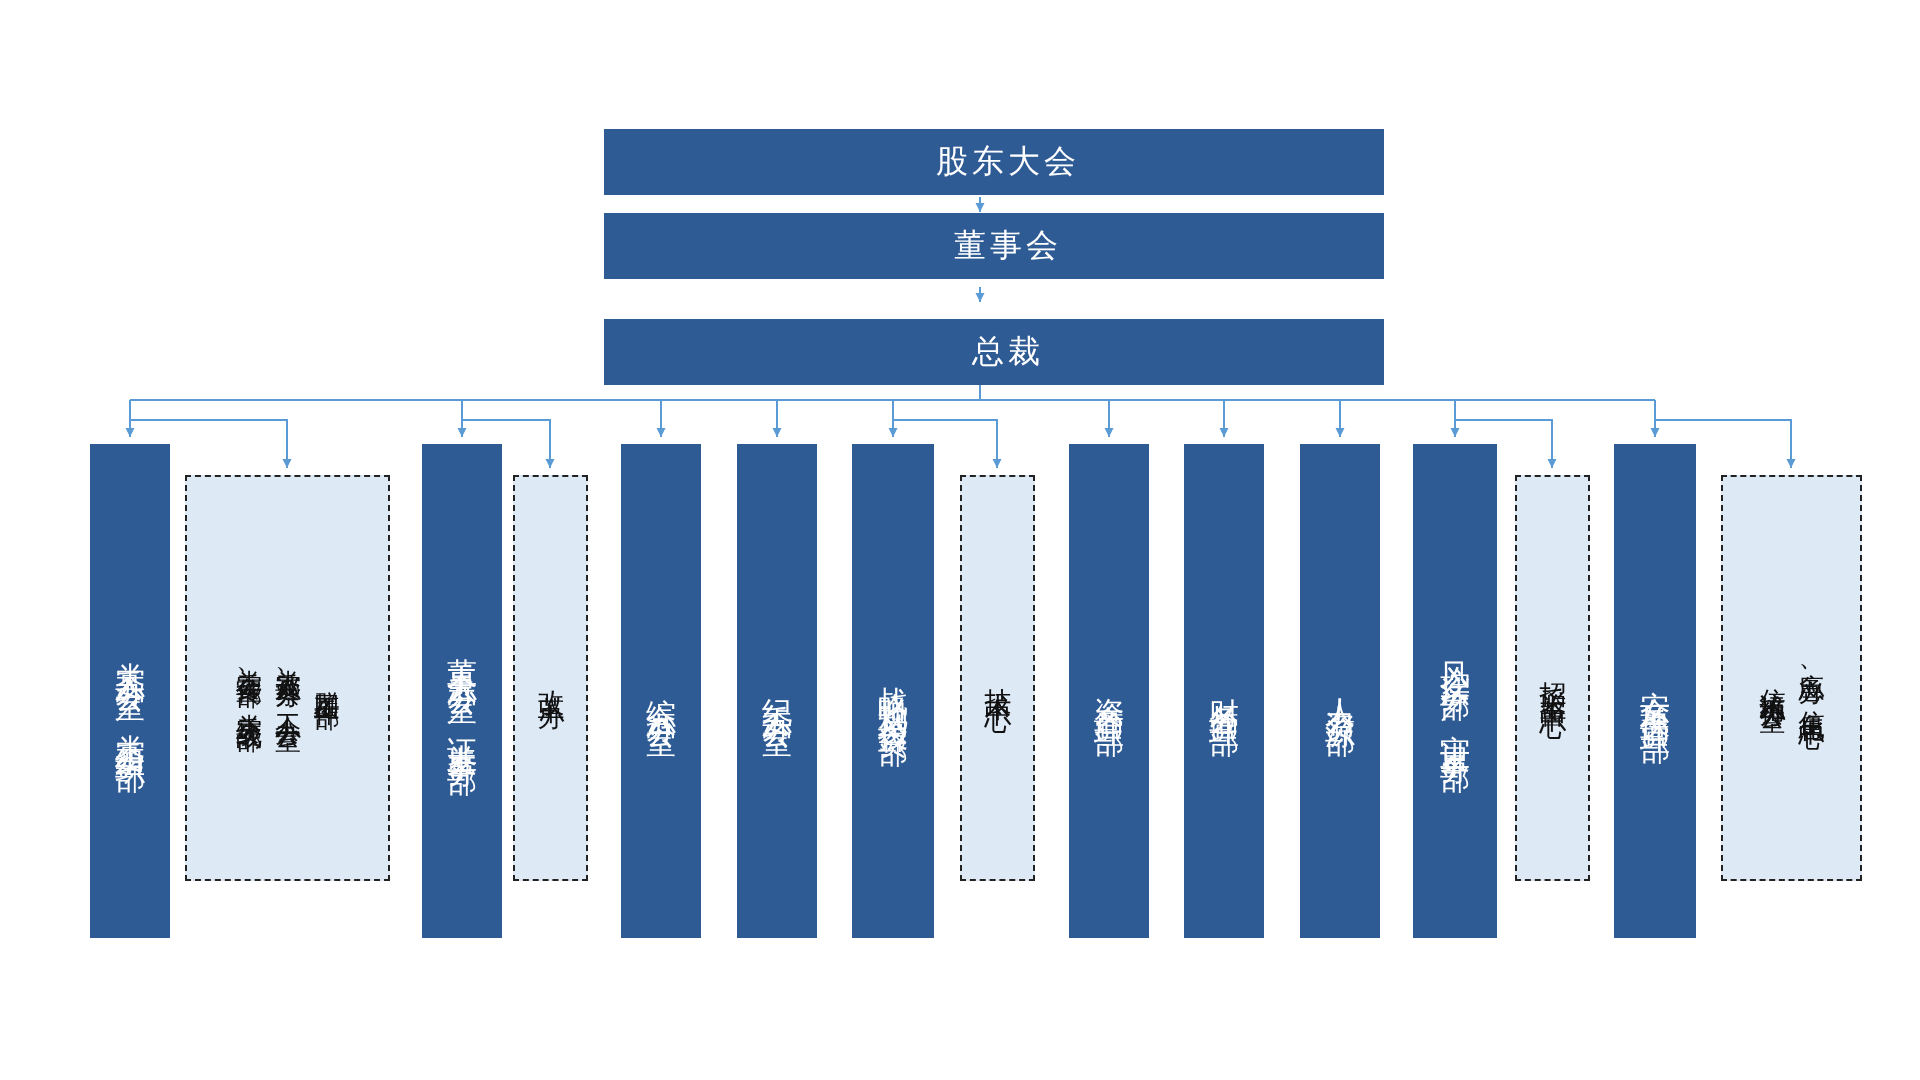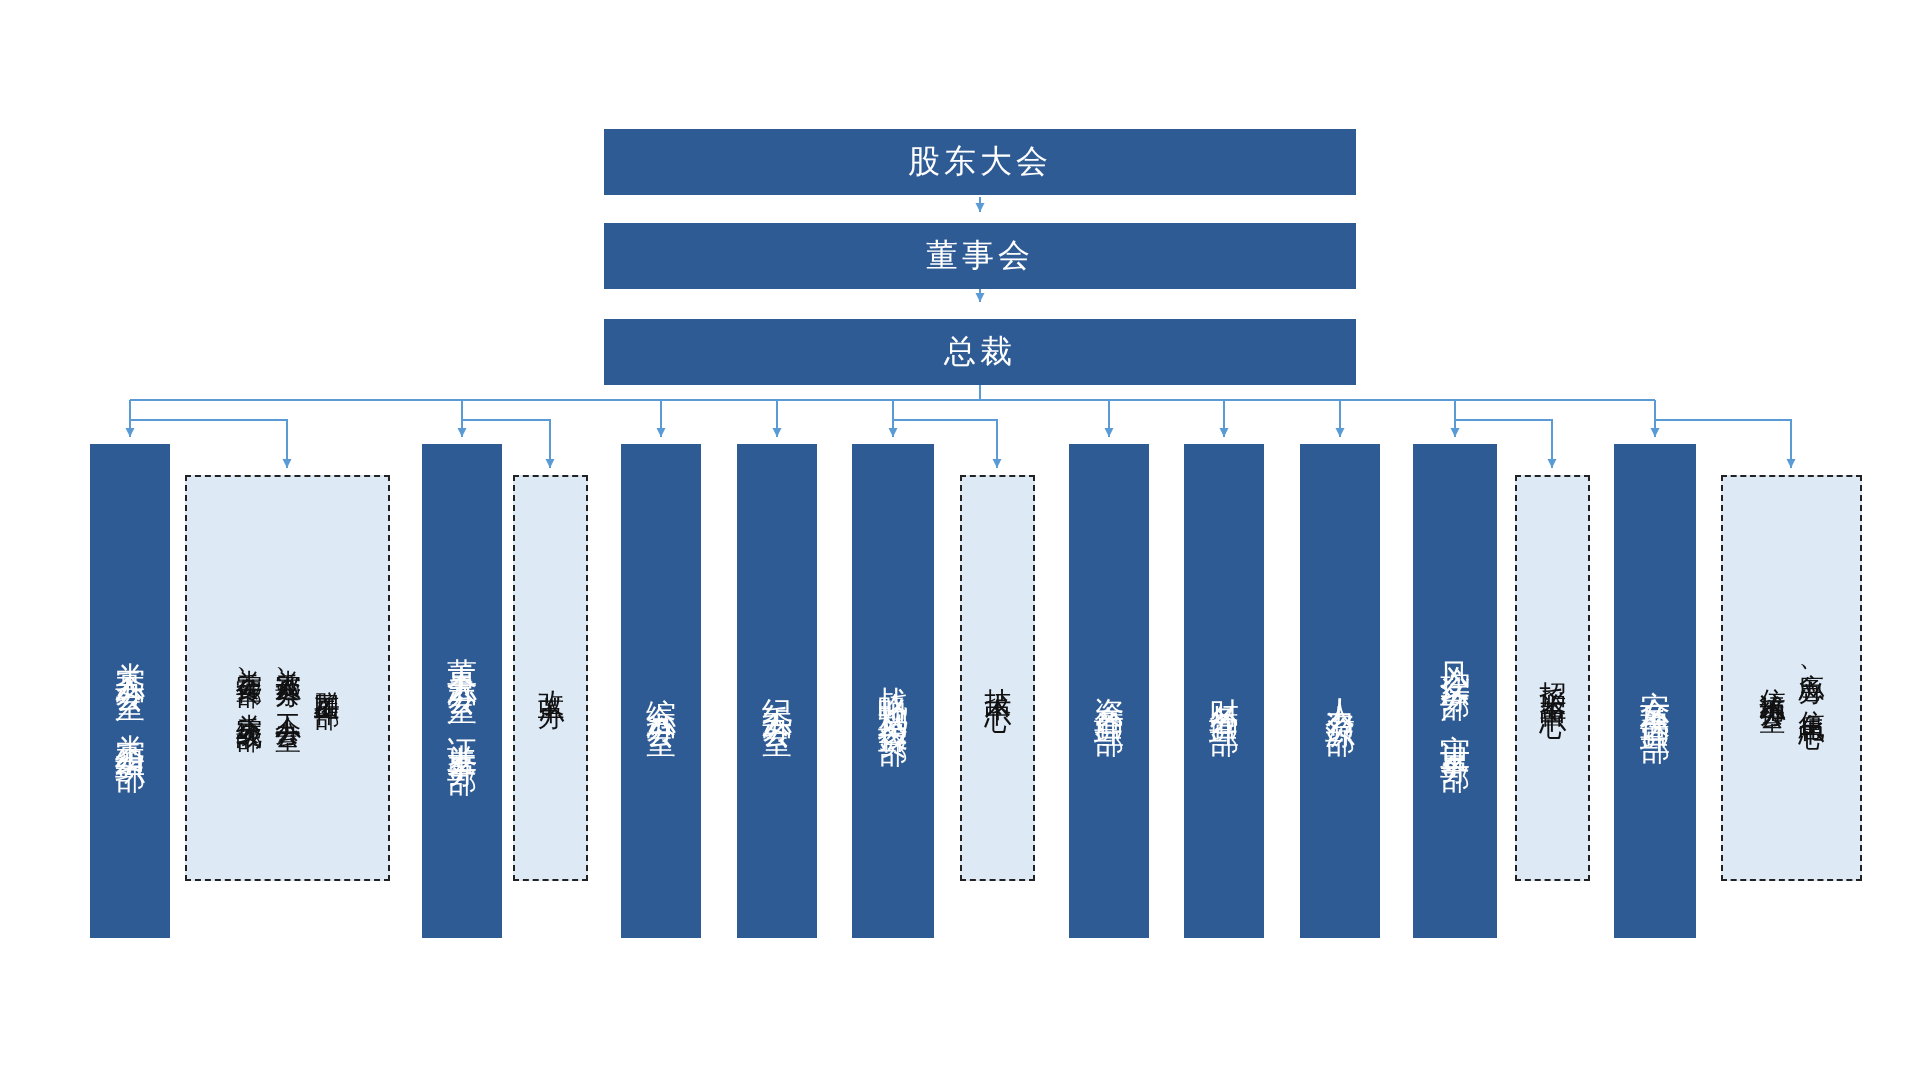--- a/index.html
+++ b/index.html
@@ -3,21 +3,21 @@
 <meta charset="utf-8">
 <style>
   html,body{margin:0;padding:0;background:#ffffff;font-family:"Liberation Sans","DejaVu Sans",sans-serif;}
   .canvas{position:relative;width:1920px;height:1080px;background:#ffffff;overflow:hidden;}
 
   
   .top-bar{
     position:absolute;left:604px;width:752px;height:66px;
     background:#2F5B95;color:#ffffff;
     display:flex;align-items:center;justify-content:center;
-    font-size:32px;letter-spacing:4px;
+    font-size:32px;letter-spacing:4px;padding-left:28px;
   }
 
   
   .connectors{position:absolute;left:0;top:0;width:1920px;height:1080px;pointer-events:none;}
 
   
   .dept{
     position:absolute;top:444px;height:494px;
     display:flex;align-items:center;justify-content:center;
     box-sizing:border-box;
@@ -74,21 +74,21 @@
       <path d="M462,400 L462,420 L550,420 L550,468" marker-end="url(#arrow)"></path>
       <path d="M893,400 L893,420 L997,420 L997,468" marker-end="url(#arrow)"></path>
       <path d="M1455,400 L1455,420 L1552,420 L1552,468" marker-end="url(#arrow)"></path>
       <path d="M1655,400 L1655,420 L1791,420 L1791,468" marker-end="url(#arrow)"></path>
     </g>
   </svg>
 
   <div class="top-bar" style="top:129px">
     <span>股东大会</span>
   </div>
-  <div class="top-bar" style="top:223px">
+  <div class="top-bar" style="top:213px">
     <span>董事会</span>
   </div>
   <div class="top-bar" style="top:319px">
     <span>总裁</span>
   </div>
 
   <div class="dept solid" style="left:90px;width:80px">
     <span class="vlabel">党委办公室／党委组织部</span>
   </div>
 

